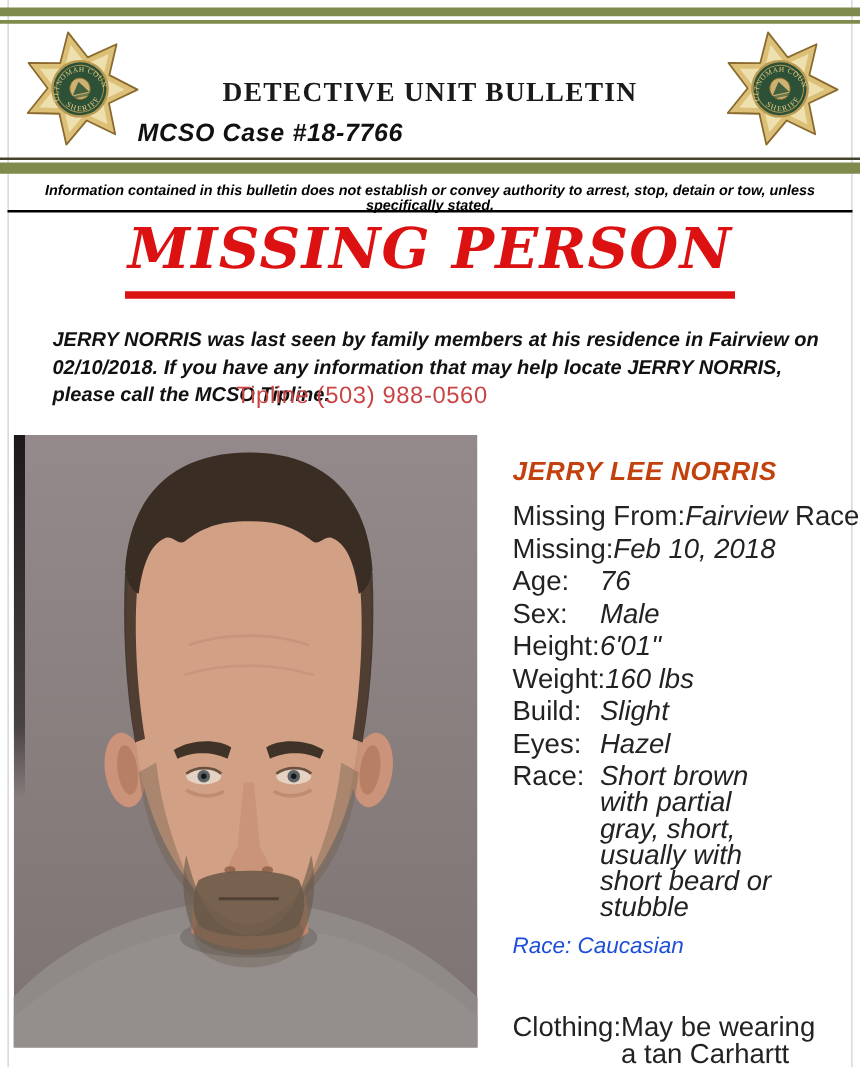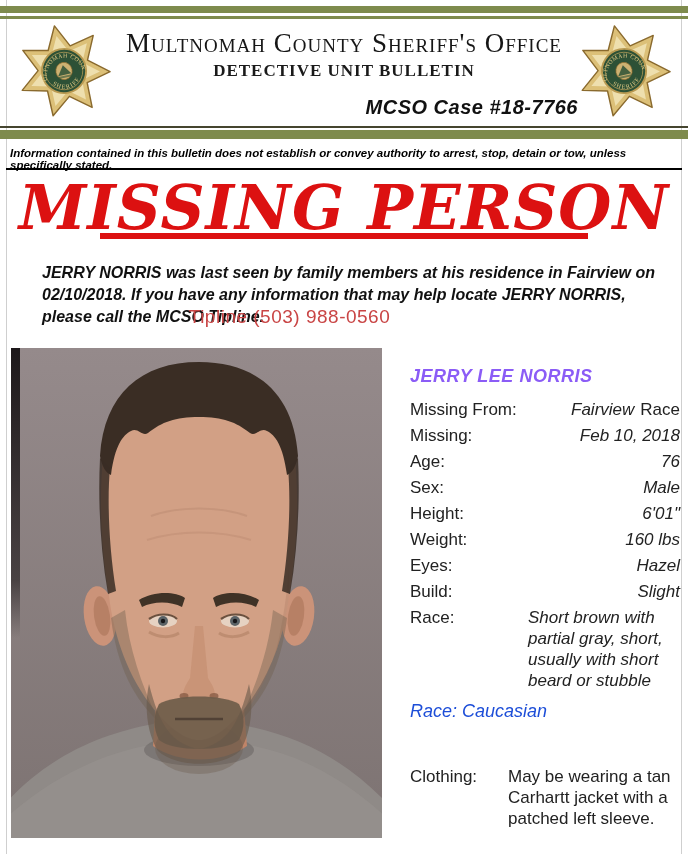--- a/index.html
+++ b/index.html
@@ -16,55 +16,55 @@
   .darkline{position:absolute;left:0;right:0;top:126px;height:2px;background:#45452f;}
   .band3{top:130px;height:9px;}
   .hdr-agency{
     position:absolute;top:28px;left:110px;width:468px;text-align:center;
     font-family:"Liberation Serif","DejaVu Serif",serif;font-variant:small-caps;
     font-size:27px;letter-spacing:1px;color:#161616;font-weight:500;white-space:nowrap;
   }
   .hdr-unit{
     position:absolute;top:61px;left:110px;width:468px;text-align:center;
     font-family:"Liberation Serif","DejaVu Serif",serif;font-weight:bold;
-    font-size:17px;letter-spacing:1px;color:#1a1a1a;white-space:nowrap;
+    font-size:22px;letter-spacing:1px;color:#1a1a1a;white-space:nowrap;
   }
   .hdr-case{
-    position:absolute;top:96px;left:110px;width:468px;text-align:right;
+    position:absolute;top:96px;left:110px;width:468px;text-align:left;
     font-weight:bold;font-style:italic;font-size:20px;letter-spacing:.5px;color:#111;
   }
   .badge{position:absolute;width:96px;height:98px;}
   .badge.left{left:16px;top:22px;transform:rotate(-12deg);}
   .badge.right{left:576px;top:22px;transform:rotate(-12deg);}
   .disclaimer{
-    position:absolute;top:147px;left:10px;width:668px;text-align:left;
+    position:absolute;top:147px;left:10px;width:668px;text-align:center;
     font-size:11.5px;font-weight:bold;font-style:italic;color:#000;
   }
   .blackrule{position:absolute;left:6px;right:6px;top:168px;height:2px;background:#000;}
   .alert-title{
     position:absolute;top:172px;left:0;width:688px;text-align:center;
     font-family:"DejaVu Serif","Liberation Serif",serif;font-weight:bold;font-style:italic;
-    font-size:61px;letter-spacing:1px;color:#dc1111;white-space:nowrap;
+    font-size:45px;letter-spacing:1px;color:#dc1111;white-space:nowrap;
   }
   .alert-underline{position:absolute;top:233px;left:100px;width:488px;height:6px;background:#dc1111;}
   .summary{
     position:absolute;top:254px;left:34px;width:632px;margin:8px;
     font-size:16px;font-weight:bold;font-style:italic;line-height:22px;color:#111;
   }
   .tipline{
     position:absolute;top:306px;left:0;width:579px;text-align:center;
     font-size:19px;color:#c94545;letter-spacing:.5px;
   }
   .photo{position:absolute;left:11px;top:348px;width:371px;height:490px;}
   .details{position:absolute;left:410px;top:366px;width:270px;}
   .subject-name{
-    margin:0 0 12px 0;font-size:18px;font-weight:bold;font-style:italic;
-    color:#8b5cf6;letter-spacing:.5px;white-space:nowrap;
-  }
-  .row{display:flex;align-items:flex-start;font-size:17px;line-height:21px;margin-bottom:5px;justify-content:space-between;}
+    margin:0 0 12px 0;font-size:21px;font-weight:bold;font-style:italic;
+    color:#c2410c;letter-spacing:.5px;white-space:nowrap;
+  }
+  .row{display:flex;align-items:flex-start;font-size:22px;line-height:21px;margin-bottom:5px;}
   .row .lbl{flex:0 0 auto;min-width:70px;color:#222;}
   .row .val{font-style:italic;color:#222;}
   .row .val .suffix{font-style:normal;margin-left:6px;}
   .row.hair .val{width:152px;}
   .race-line{font-size:18px;font-style:italic;margin-top:10px;color:#1d4ed8;}
   .row.clothing{margin-top:44px;}
   .row.clothing .lbl{min-width:70px;}
   .row.clothing .val{font-style:normal;width:172px;}
 </style>
 </head>
@@ -111,21 +111,20 @@
     <path d="M43,54 L50,44 L57,54 Z" fill="#2d5136" opacity="0.85"></path>
     <rect x="43" y="55" width="14" height="2" fill="#2d5136" opacity="0.6"></rect>
     <text font-size="6.2" fill="#e3cb86" letter-spacing="0.4" font-family="Liberation Serif, serif">
       <textPath href="#b2t" startOffset="50%" text-anchor="middle">MULTNOMAH COUNTY</textPath>
     </text>
     <text font-size="6.5" fill="#e3cb86" letter-spacing="1.2" font-family="Liberation Serif, serif">
       <textPath href="#b2b" startOffset="50%" text-anchor="middle">SHERIFF</textPath>
     </text>
   </svg>
 
-  <div class="hdr-agency">Multnomah County Sheriff's Office</div>
   <div class="hdr-unit">DETECTIVE UNIT BULLETIN</div>
   <div class="hdr-case">MCSO Case #18-7766</div>
 
   <div class="darkline"></div>
   <div class="band band3"></div>
 
   <div class="disclaimer">Information contained in this bulletin does not establish or convey authority to arrest, stop, detain or tow, unless specifically stated.</div>
   <div class="blackrule"></div>
 
   <div class="alert-title">MISSING PERSON</div>
@@ -227,26 +226,26 @@
     </div>
     <div class="row">
       <span class="lbl">Height:</span>
       <span class="val">6'01"</span>
     </div>
     <div class="row">
       <span class="lbl">Weight:</span>
       <span class="val">160 lbs</span>
     </div>
     <div class="row">
+      <span class="lbl">Build:</span>
+      <span class="val">Slight</span>
+    </div>
+    <div class="row">
       <span class="lbl">Eyes:</span>
       <span class="val">Hazel</span>
-    </div>
-    <div class="row">
-      <span class="lbl">Build:</span>
-      <span class="val">Slight</span>
     </div>
     <div class="row hair">
       <span class="lbl">Race:</span>
       <span class="val">Short brown with partial gray, short, usually with short beard or stubble</span>
     </div>
 
     <div class="race-line">
       <span>Race:</span>
       <span>Caucasian</span>
     </div>

